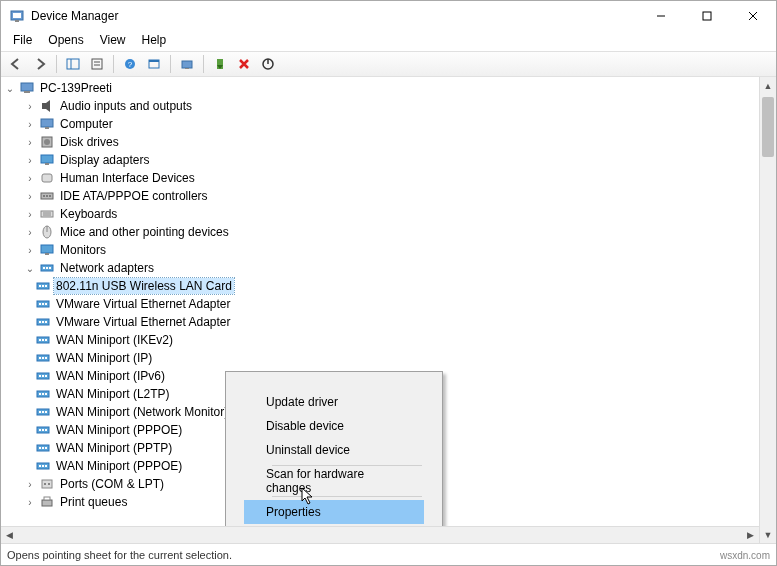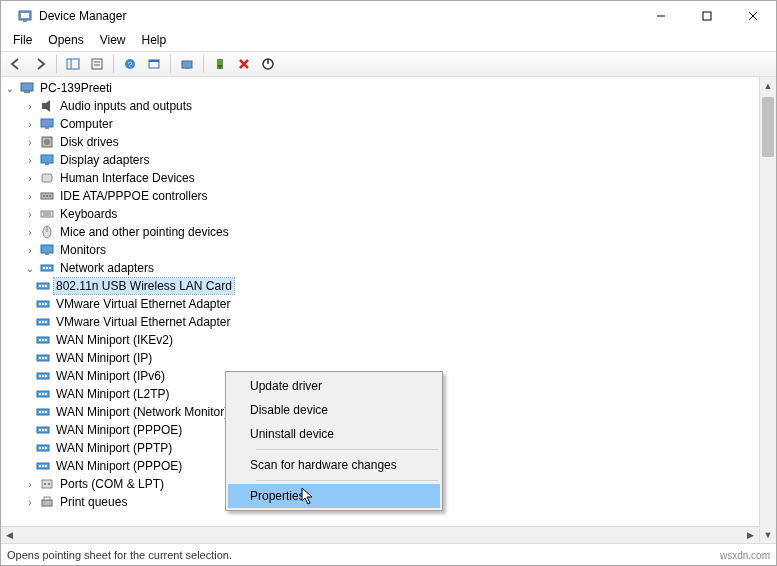--- a/index.html
+++ b/index.html
@@ -1,20 +1,20 @@
 <!DOCTYPE html>
 <html><head>
 <meta charset="utf-8">
 <style>
 * { box-sizing: border-box; margin: 0; padding: 0; font-family: "Segoe UI", Tahoma, sans-serif; }
 body { background: #fff; width: 777px; height: 566px; overflow: hidden; position: relative; }
 
 .window { width: 777px; height: 566px; border: 1px solid #aaa; display: flex; flex-direction: column; background: #fff; }
 
-.titlebar { height: 30px; display: flex; align-items: center; padding: 0 0 0 8px; font-size: 12px; margin-left: 8px; }
+.titlebar { height: 30px; display: flex; align-items: center; padding: 0 0 0 8px; font-size: 12px; }
 .titlebar-icon { width: 16px; height: 16px; margin-right: 6px; }
 .titlebar-title { flex: 1; }
 .win-controls { display: flex; height: 100%; }
 .win-btn { width: 46px; display: flex; align-items: center; justify-content: center; font-family: sans-serif; }
 .win-btn svg { width: 10px; height: 10px; }
 
 .menubar { height: 20px; display: flex; align-items: flex-start; padding: 0 4px; font-size: 12px; gap: 0; }
 .menubar span { padding: 2px 8px; cursor: default; }
 
 .toolbar { height: 26px; border-top: 1px solid #e0e0e0; border-bottom: 1px solid #e0e0e0; background: linear-gradient(#fdfdfd,#f0f0f0); display: flex; align-items: center; padding: 0 4px; gap: 2px; }
@@ -33,21 +33,21 @@
 .row { height: 18px; display: flex; align-items: center; white-space: nowrap; }
 .expander { width: 14px; text-align: center; color: #666; font-size: 10px; cursor: default; user-select: none; }
 .dev-icon { width: 16px; height: 16px; margin: 0 3px 0 2px; display: inline-flex; align-items: center; justify-content: center; }
 .label { padding: 1px 2px; }
 .label.selected { background: #cce8ff; outline: 1px dotted #7aa7c7; }
 
 .indent-0 { padding-left: 2px; }
 .indent-1 { padding-left: 22px; }
 .indent-2 { padding-left: 18px; text-align: right; }
 
-.context-menu { position: absolute; left: 224px; top: 294px; width: 218px; background: #f0f0f0; border: 1px solid #a0a0a0; box-shadow: 3px 3px 3px rgba(0,0,0,0.25); font-size: 12px; padding: 2px; }
+.context-menu { position: absolute; left: 224px; top: 294px; width: 218px; background: #f0f0f0; border: 1px solid #a0a0a0; box-shadow: 3px 3px 3px rgba(0,0,0,0.25); font-size: 12px; padding: 18px; }
 .ctx-item { height: 24px; display: flex; align-items: center; padding: 0 20px 0 22px; }
 .ctx-item.highlight { background: #90c8f6; }
 .ctx-sep { height: 1px; background: #d0d0d0; margin: 3px 2px 3px 28px; }
 
 .statusbar { height: 22px; border-top: 1px solid #ddd; display: flex; align-items: center; padding: 0 6px; font-size: 11px; color: #333; }
 
 .watermark { position:absolute; right:4px; bottom:4px; font-size:10px; color:#888; background:#fff; padding:1px 3px;}
 
 .cursor { position:absolute; left:300px; top:410px; width:14px; height:20px; pointer-events:none; }
 </style>

